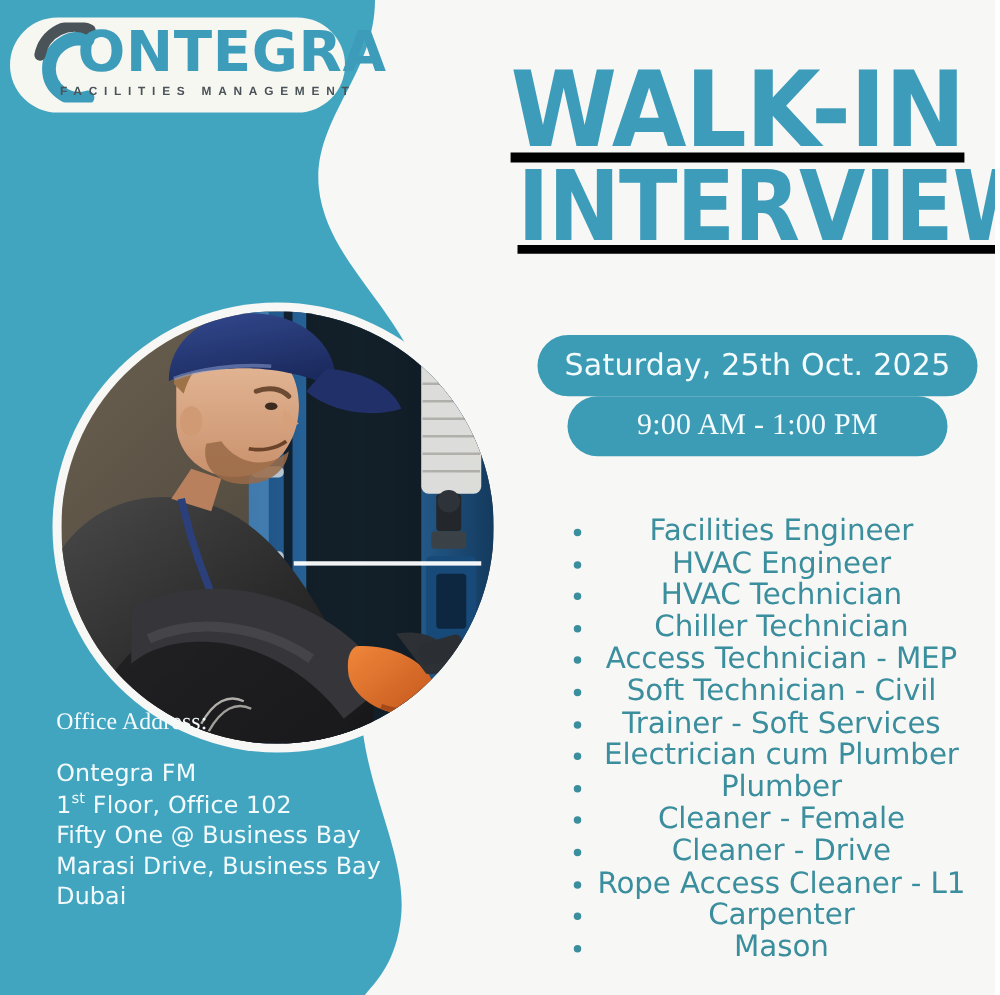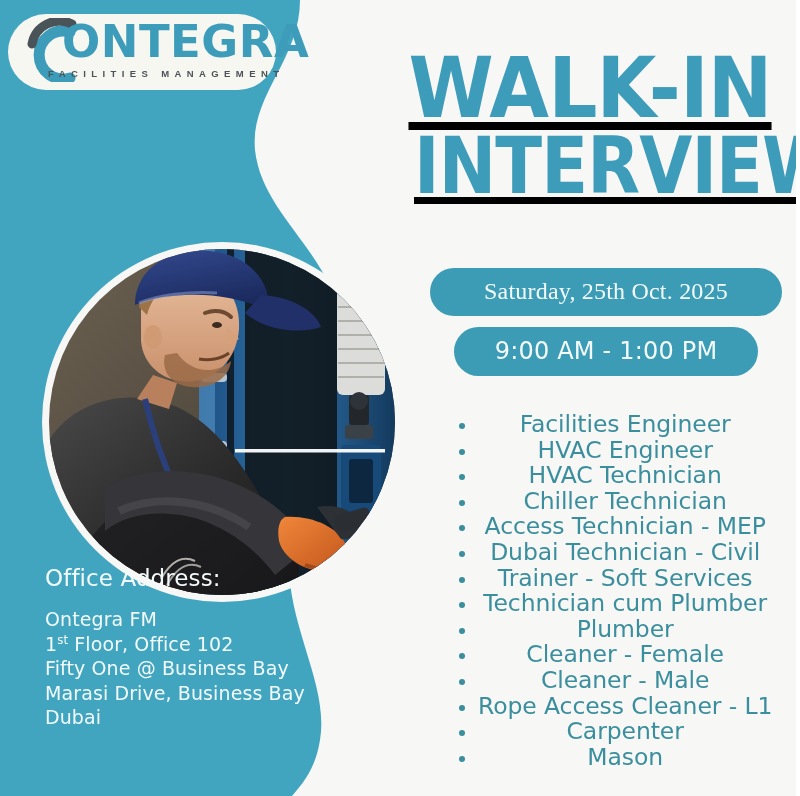--- a/index.html
+++ b/index.html
@@ -135,22 +135,22 @@
     color: #f4fbfd;
     border-radius: 40px;
     text-align: center;
     font-size: 24px;
     font-family: "DejaVu Sans", sans-serif;
     letter-spacing: 0.2px;
     padding: 10px 8px 11px;
     box-sizing: border-box;
     white-space: nowrap;
   }
-  .pill.date { width: 352px; font-family: Liberation Serif, serif; }
-  .pill.time { width: 304px; margin: 11px 0 0 24px; }
+  .pill.date { width: 352px; }
+  .pill.time { width: 304px; margin: 0 0 0 24px; font-family: Liberation Serif, serif; }
 
   
   #jobs {
     position: absolute;
     left: 452px;
     top: 412px;
     z-index: 6;
     margin: 0;
     padding: 0;
     list-style: none;
@@ -180,24 +180,25 @@
   
   #address {
     position: absolute;
     left: 45px;
     top: 566px;
     z-index: 6;
     color: #f2fafc;
     font-family: "DejaVu Sans", sans-serif;
   }
   #address-label {
-    font-size: 23px;
+    font-size: 19px;
     line-height: 24px;
     margin-bottom: 17px;
     letter-spacing: 0.1px;
+    font-family: Liberation Serif, serif;
   }
   .addr-line {
     font-size: 19px;
     line-height: 24.5px;
     letter-spacing: 0.1px;
     white-space: nowrap;
   }
   .addr-line sup {
     font-size: 0.62em;
     vertical-align: super;
@@ -347,26 +348,26 @@
     <div class="pill date">Saturday, 25th Oct. 2025</div>
     <div class="pill time">9:00 AM - 1:00 PM</div>
   </div>
 
   <ul id="jobs">
     <li>Facilities Engineer</li>
     <li>HVAC Engineer</li>
     <li>HVAC Technician</li>
     <li>Chiller Technician</li>
     <li>Access Technician - MEP</li>
-    <li>Dubai Technician - Civil</li>
+    <li>Soft Technician - Civil</li>
     <li>Trainer - Soft Services</li>
-    <li>Technician cum Plumber</li>
+    <li>Electrician cum Plumber</li>
     <li>Plumber</li>
     <li>Cleaner - Female</li>
-    <li>Cleaner - Male</li>
+    <li>Cleaner - Drive</li>
     <li>Rope Access Cleaner - L1</li>
     <li>Carpenter</li>
     <li>Mason</li>
   </ul>
 
   <div id="address">
     <div id="address-label">Office Address:</div>
     <div class="addr-line">Ontegra FM</div>
     <div class="addr-line"><span>1</span><sup>st</sup><span> Floor, Office 102</span></div>
     <div class="addr-line">Fifty One @ Business Bay</div>

